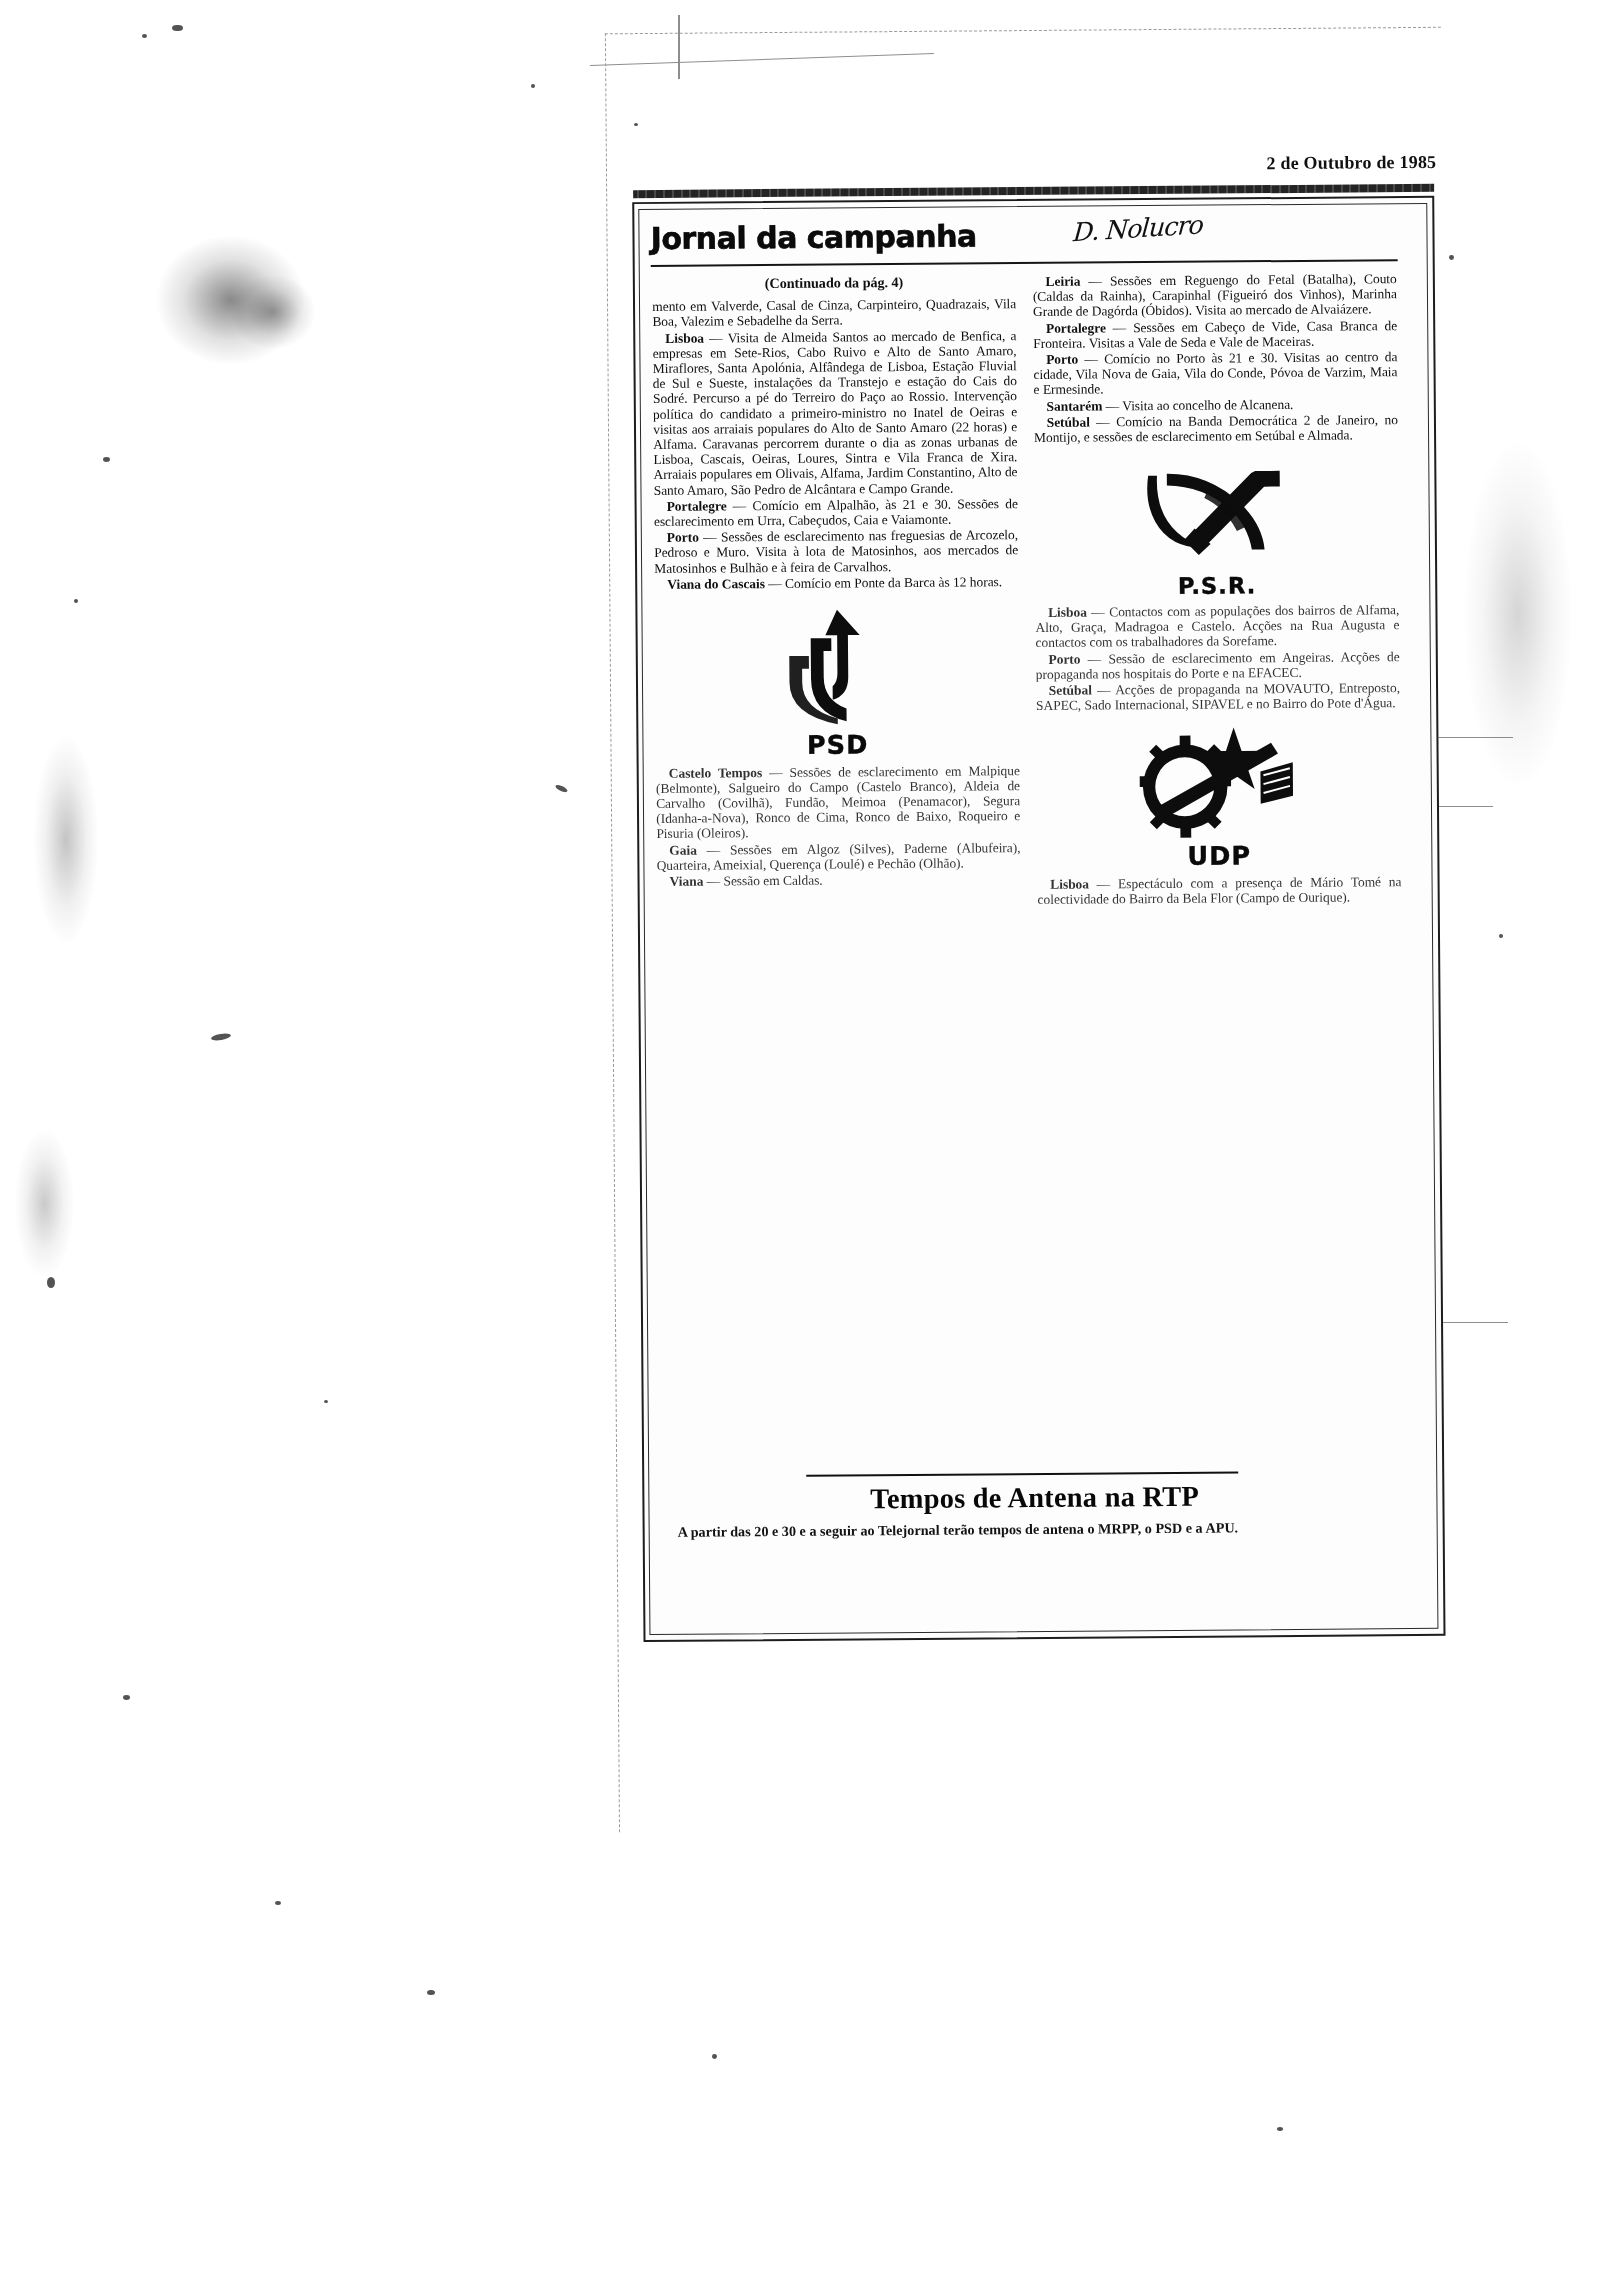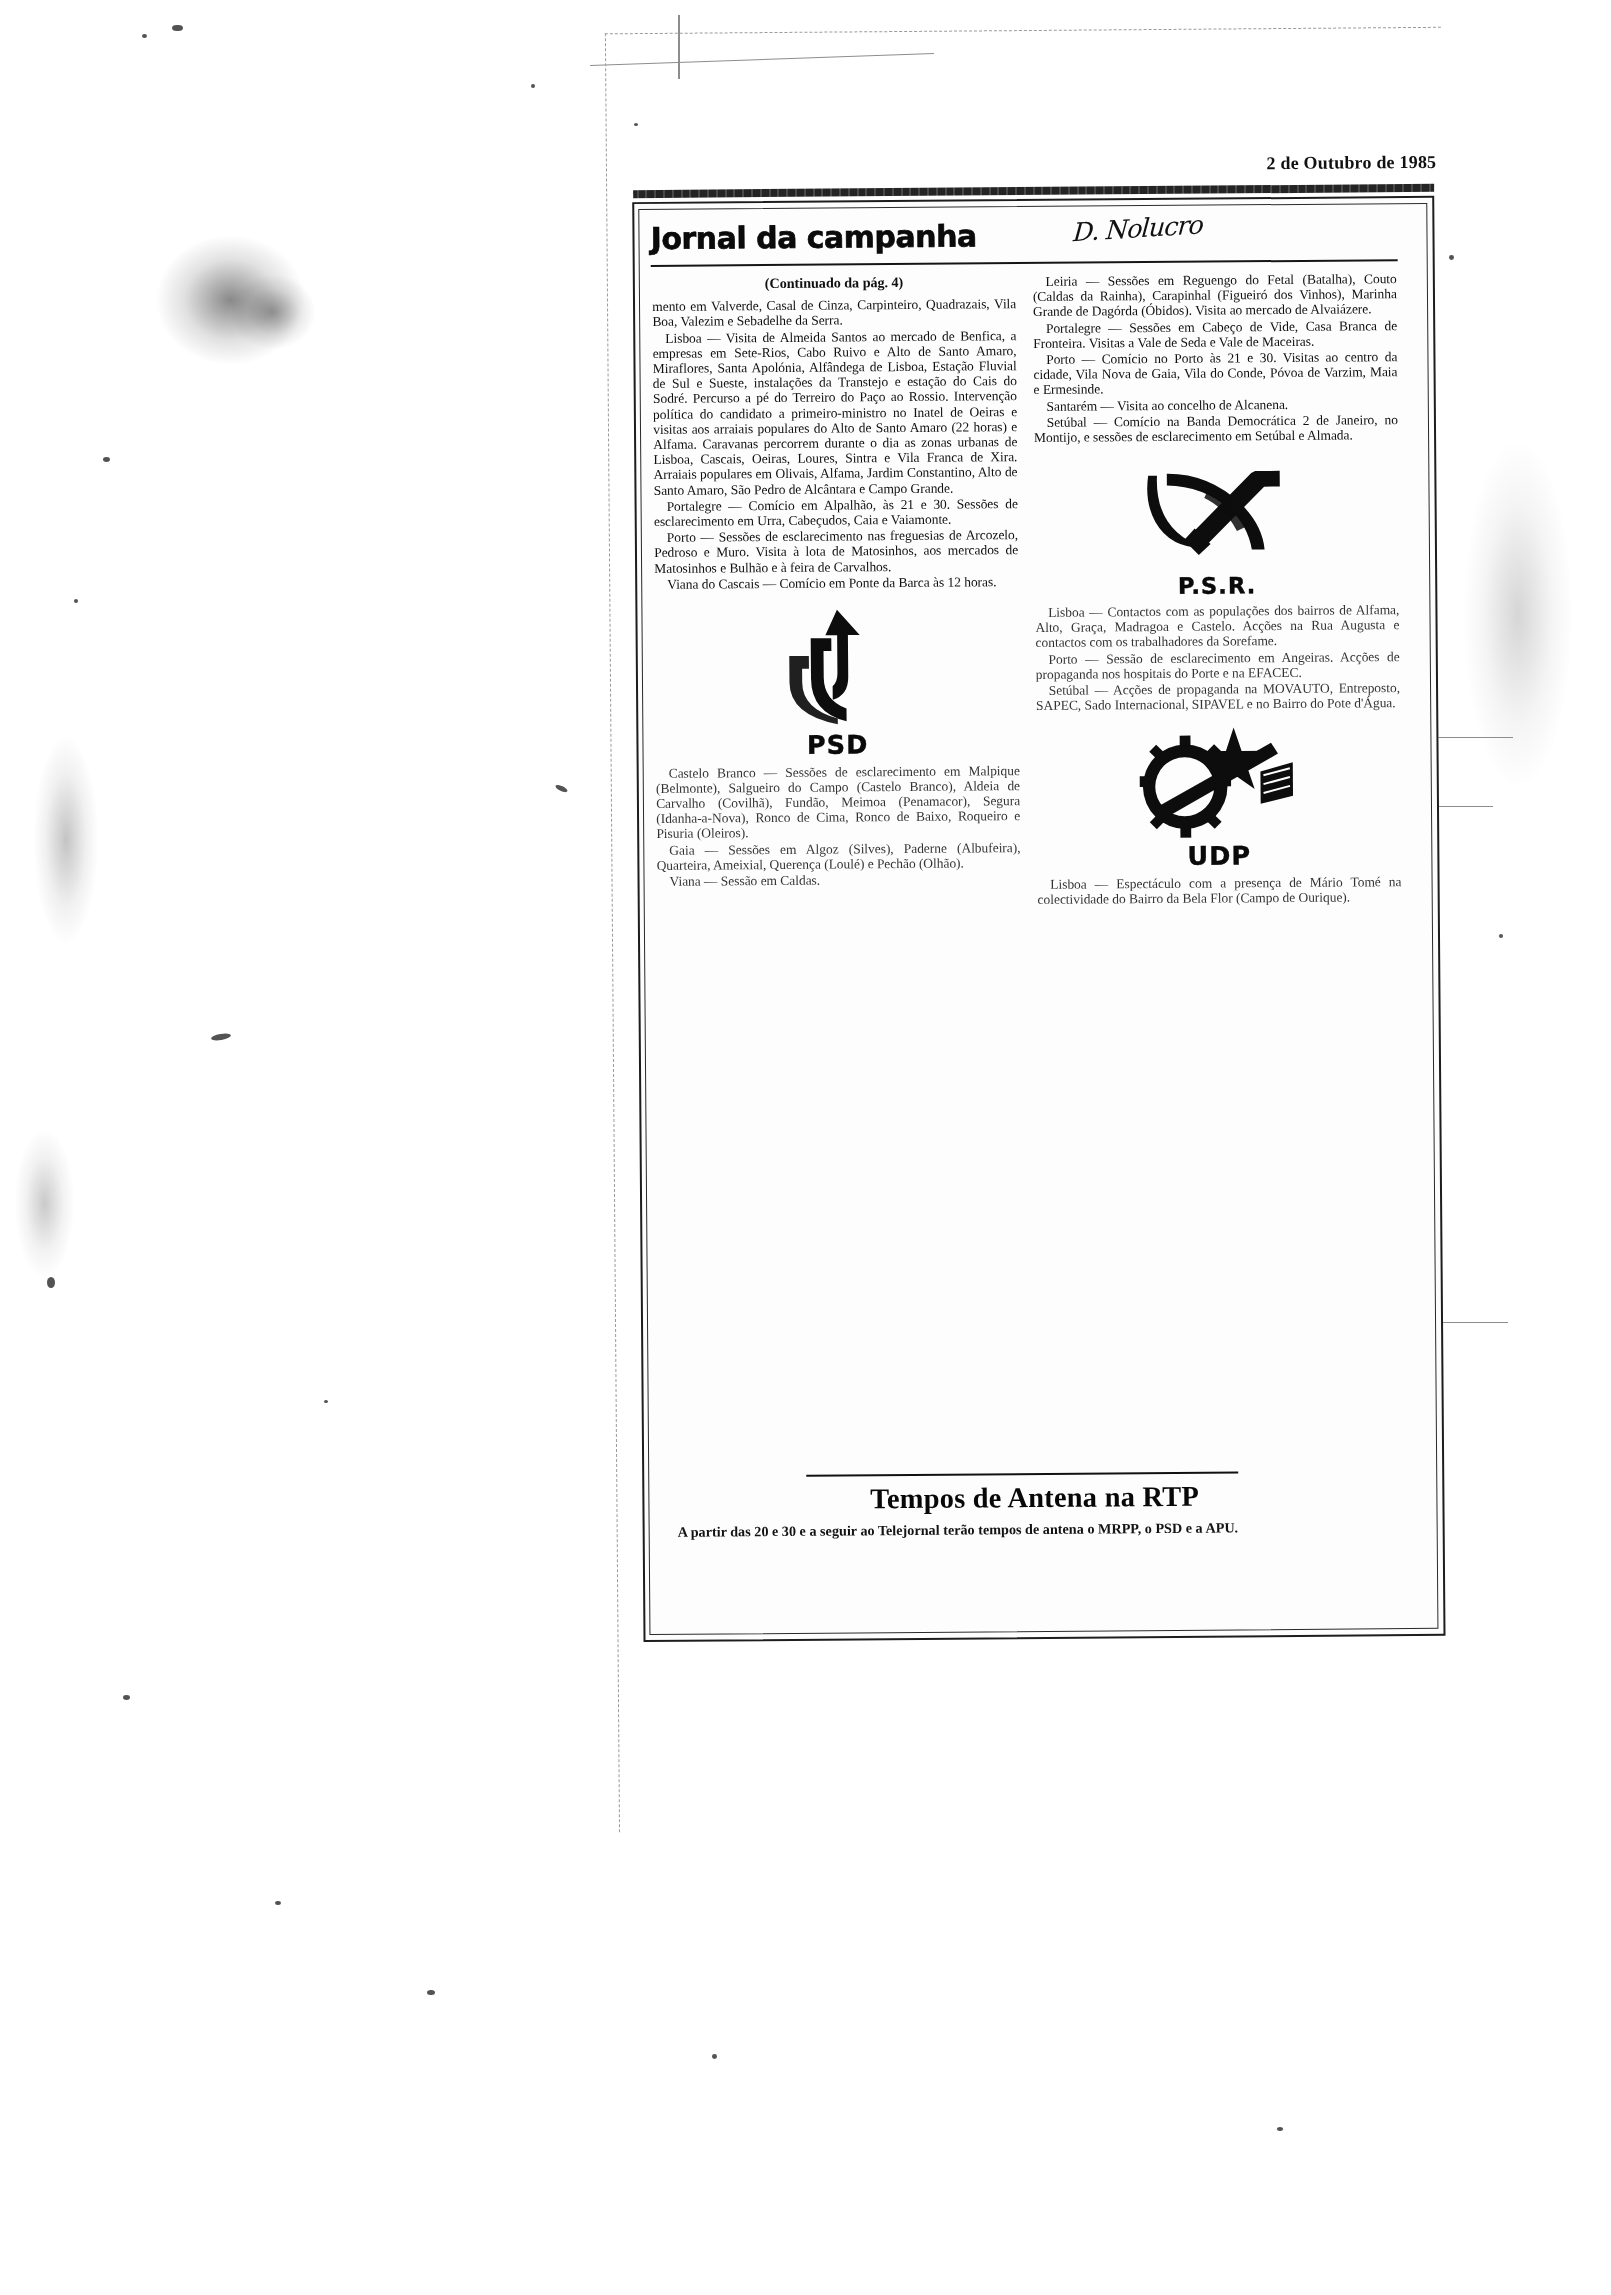--- a/index.html
+++ b/index.html
@@ -140,21 +140,21 @@
     margin: 0 0 1px 0;
     font-family: "Liberation Serif", serif;
     font-size: 13.5px;
     line-height: 15.2px;
     text-align: justify;
     color: #101010;
     text-indent: 12.8px;
     letter-spacing: -0.05px;
   }
   .col p.no-indent { text-indent: 0; }
-  .col p b { font-weight: normal; }
+  .col p b { font-weight: bold; }
   .continued {
     text-align: center !important;
     text-indent: 0 !important;
     font-size: 14.2px !important;
     font-weight: bold;
     margin-bottom: 6.9px !important;
   }
   .faded {
     color: #2b2b2b;
     opacity: .86;
@@ -298,21 +298,21 @@
             <g fill="#0d0d0d">
               <path d="M150 12 L196 64 L172 64 L172 150 Q172 186 140 196 L140 168 Q150 160 150 142 L150 64 L126 64 Z"></path>
               <path d="M96 70 L138 70 L138 96 L122 96 L122 150 Q122 196 168 214 L168 240 Q96 222 96 152 Z"></path>
               <path d="M52 106 L92 106 L92 132 L78 132 L78 160 Q78 214 150 234 L150 246 Q52 226 52 160 Z" opacity=".92"></path>
             </g>
           </svg>
           <div class="logo-caption">PSD</div>
         </div>
 
         <p class="faded">
-          <b>Castelo Branco</b>
+          <b>Castelo Tempos</b>
           <span>— Sessões de esclarecimento em Malpique (Belmonte), Salgueiro do Campo (Castelo Branco), Aldeia de Carvalho (Covilhã), Fundão, Meimoa (Penamacor), Segura (Idanha-a-Nova), Ronco de Cima, Ronco de Baixo, Roqueiro e Pisuria (Oleiros).</span>
         </p>
 
         <p class="faded">
           <b>Gaia</b>
           <span>— Sessões em Algoz (Silves), Paderne (Albufeira), Quarteira, Ameixial, Querença (Loulé) e Pechão (Olhão).</span>
         </p>
 
         <p class="faded">
           <b>Viana</b>

